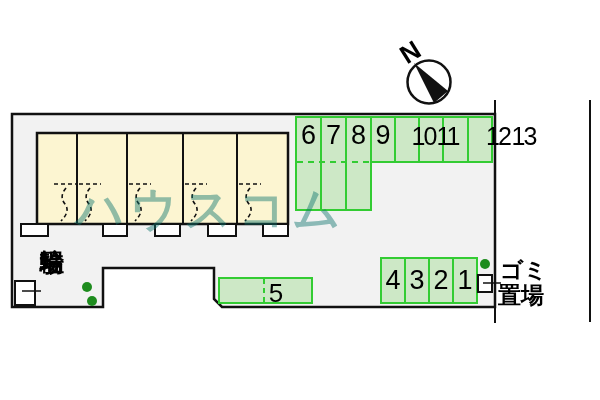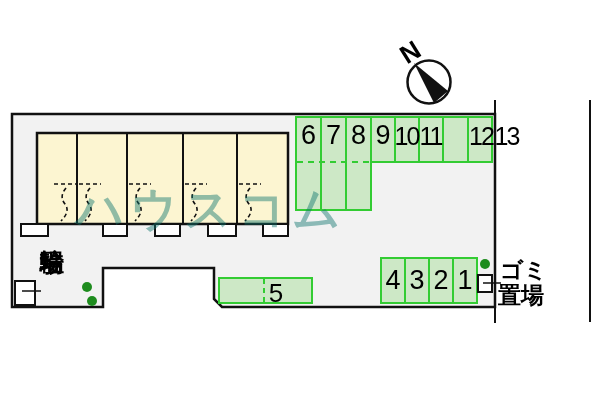--- a/index.html
+++ b/index.html
@@ -8,21 +8,21 @@
     background:#ffffff;
     font-family:"Liberation Sans","DejaVu Sans",sans-serif;
     color:#000;
   }
   #stage svg { position:absolute; left:0; top:0; }
   .abs { position:absolute; }
   .num {
     position:absolute; font-size:27px; line-height:27px;
     text-align:center; color:#000; white-space:nowrap;
   }
-  .num2 { font-size:25px; letter-spacing:-2px; }
+  .num2 { font-size:25px; letter-spacing:-2px;padding-left:17px; }
   .jp { font-weight:600; }
   #lbl-parking   { left:300px; top:235px; font-size:23px; letter-spacing:1px; }
   #lbl-bicycle   { left:36px;  top:230px; font-size:24px; writing-mode:vertical-rl;
                    text-orientation:upright; letter-spacing:1px; height:84px; }
   #lbl-road      { left:518px; top:188px; font-size:28px; letter-spacing:-1px; }
   #lbl-garbage1  { left:500px; top:255px; font-size:23px; }
   #lbl-garbage2  { left:498px; top:280px; font-size:23px; }
   #lbl-north     { left:401px; top:37px; font-size:26px; font-weight:bold;
                    transform:rotate(-32deg); }
   #watermark     { left:76px; top:178px; font-size:47px; font-weight:bold;

